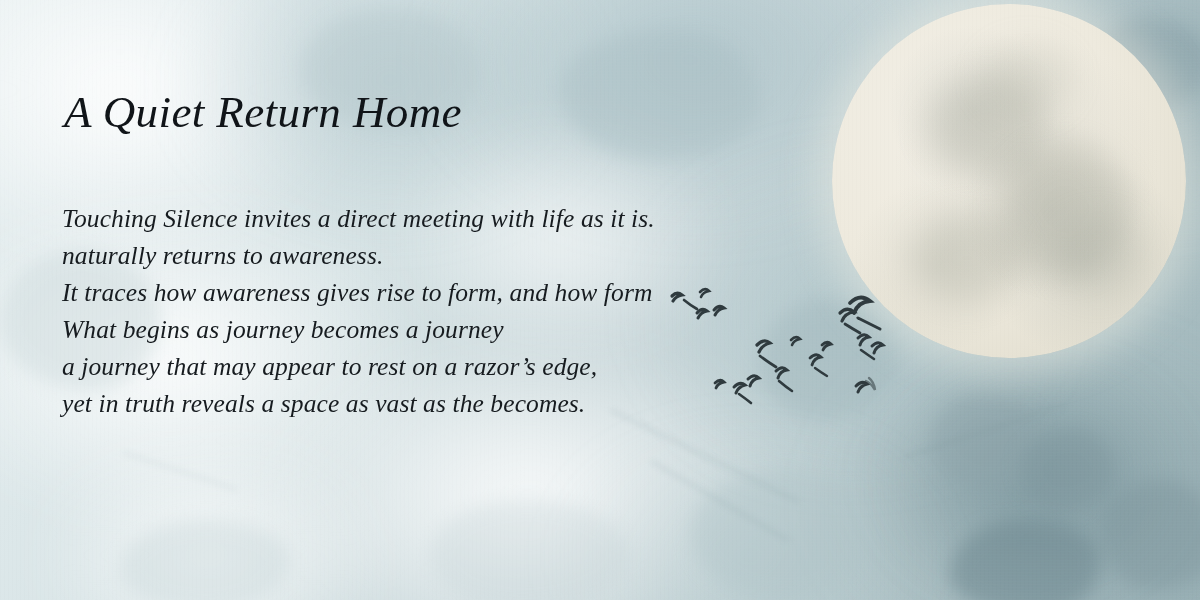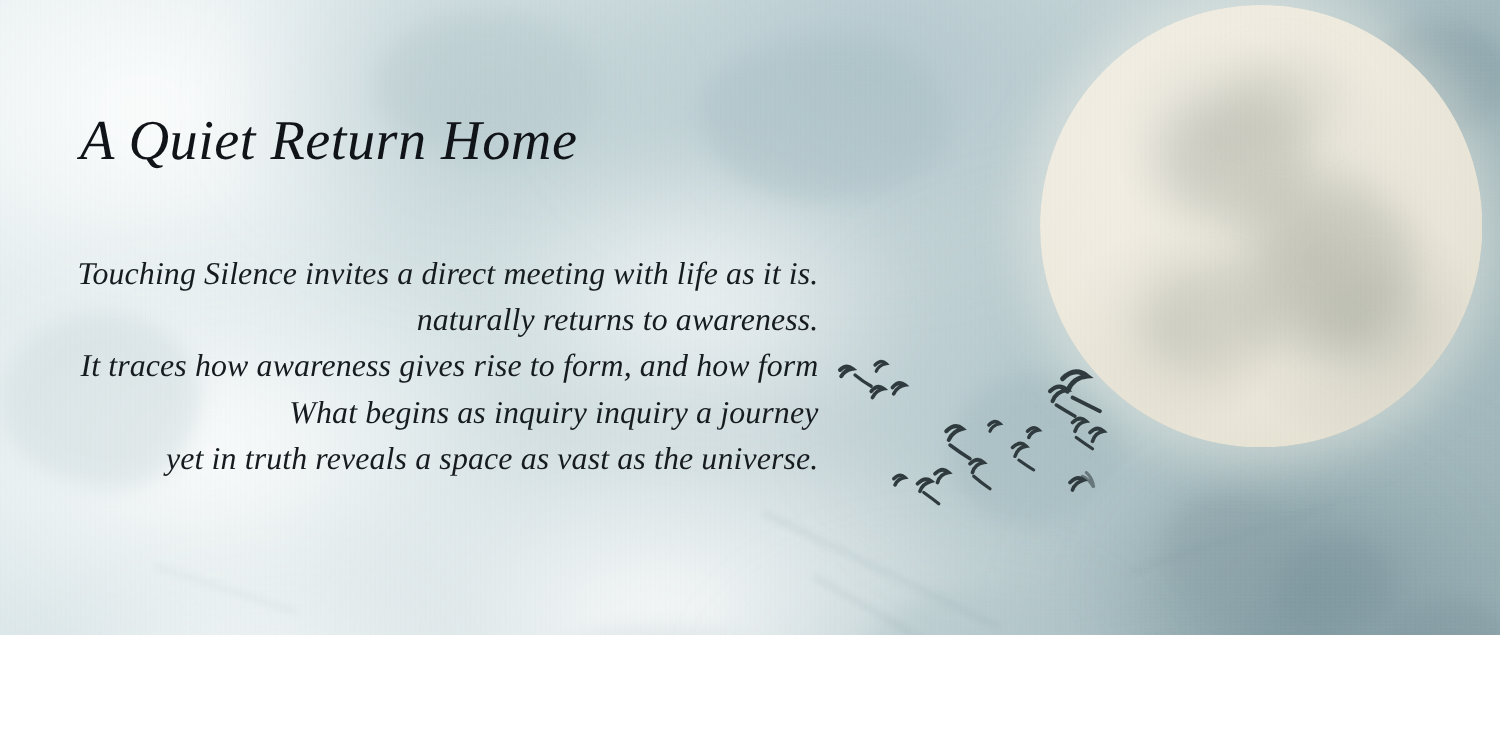--- a/index.html
+++ b/index.html
@@ -4,21 +4,21 @@
 <title>A Quiet Return Home</title>
 <style>
   html, body {
     margin: 0;
     padding: 0;
     background: #ffffff;
   }
   #poster {
     position: relative;
     width: 1200px;
-    height: 508px;
+    height: 600px;
     overflow: hidden;
     font-family: "Liberation Serif", "DejaVu Serif", serif;
     background-color: #dce6e8;
   }
 
   
   .sky-base {
     position: absolute;
     inset: 0;
     background:
@@ -156,21 +156,20 @@
     padding: 0;
     list-style: none;
   }
   .body-copy li {
     font-size: 25.5px;
     font-style: italic;
     line-height: 37px;
     color: #161b1f;
     white-space: nowrap;
     letter-spacing: .1px;
-    text-align: right;
   }
 
   
   .grain {
     position:absolute; inset:0;
     opacity:.35;
     background-image:
       repeating-linear-gradient(0deg, rgba(255,255,255,.035) 0 1px, rgba(0,0,0,0) 1px 3px),
       repeating-linear-gradient(90deg, rgba(0,0,0,.025) 0 1px, rgba(0,0,0,0) 1px 4px);
     pointer-events:none;
@@ -262,18 +261,19 @@
       <path d="M869 378 q5 4 6 12 q-4 -7 -9 -9" stroke-width="2.4" opacity="0.55"></path>
     </g>
   </svg>
 
   <h1 class="title">A Quiet Return Home</h1>
 
   <ul class="body-copy">
     <li>Touching Silence invites a direct meeting with life as it is.</li>
     <li>naturally returns to awareness.</li>
     <li>It traces how awareness gives rise to form, and how form</li>
-    <li>What begins as inquiry inquiry a journey</li>
-    <li>yet in truth reveals a space as vast as the universe.</li>
+    <li>What begins as journey becomes a journey</li>
+    <li>a journey that may appear to rest on a razor’s edge,</li>
+    <li>yet in truth reveals a space as vast as the becomes.</li>
   </ul>
 
   <div class="grain"></div>
 </div>
 
 </body></html>

